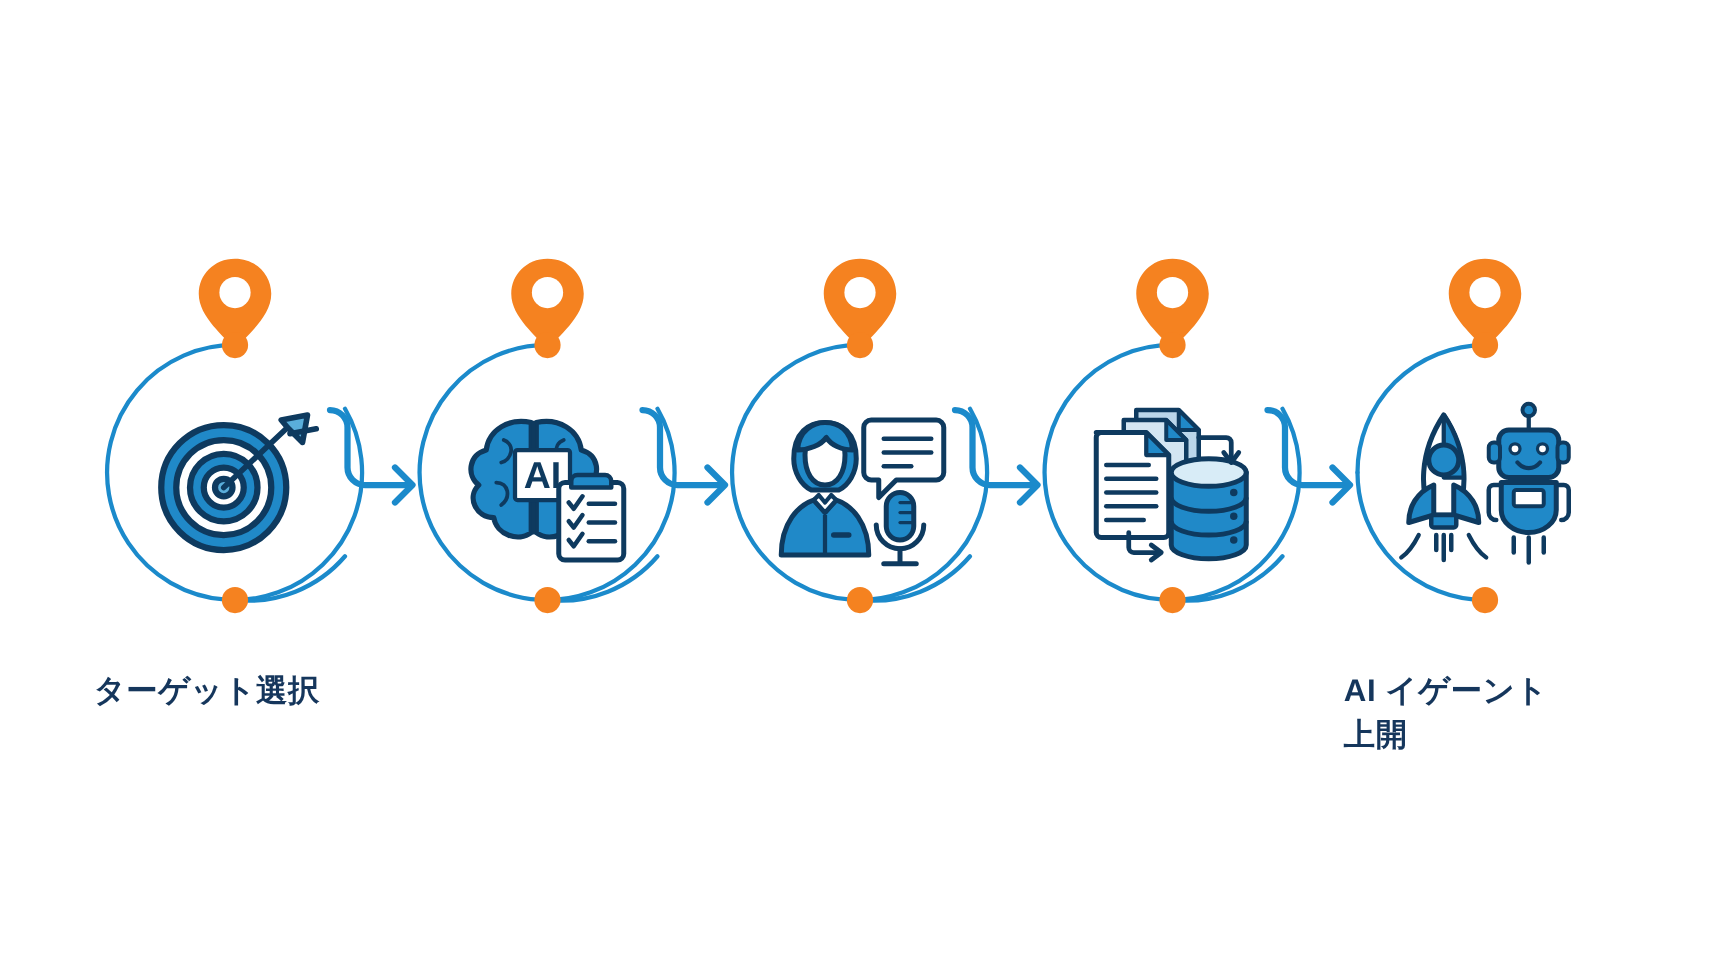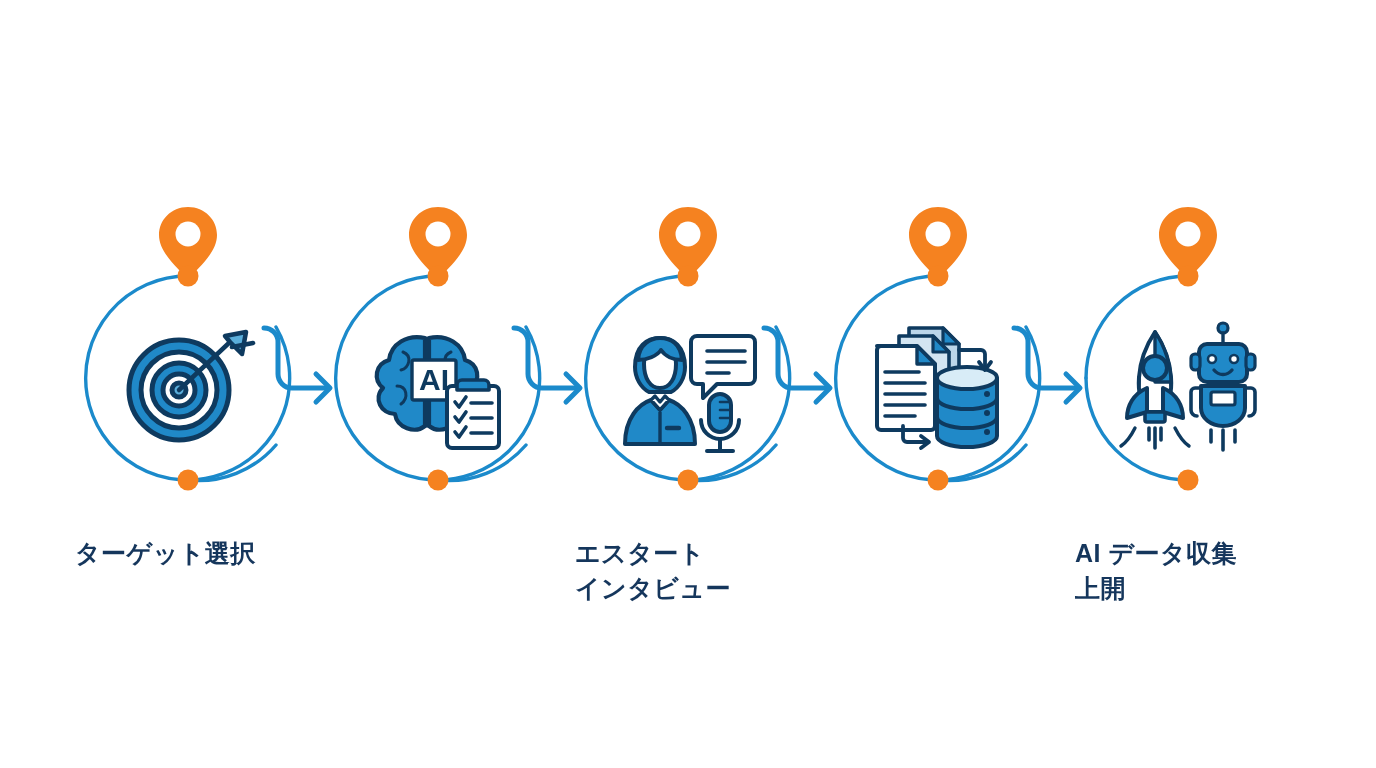--- a/index.html
+++ b/index.html
@@ -174,22 +174,20 @@
                 <line x1="107" y1="94" x2="117" y2="94"></line>
                 <line x1="107" y1="102" x2="117" y2="102"></line>
               </g>
               <path d="M88 104 A 19 19 0 0 0 126 104" fill="none" stroke="#0E3A5F" stroke-width="4" stroke-linecap="round"></path>
               <line x1="107" y1="123" x2="107" y2="134" stroke="#0E3A5F" stroke-width="4" stroke-linecap="round"></line>
               <line x1="94" y1="135" x2="120" y2="135" stroke="#0E3A5F" stroke-width="4" stroke-linecap="round"></line>
             </g>
           </svg>
         </div>
       </div>
-      <div class="label">エスタート
-インタビュー</div>
     </div>
 
     <div class="step">
       <div class="ringwrap">
         <svg width="250" height="340" viewBox="0 0 250 340">
           <path d="M125 88 A 102 102 0 1 0 213 139" fill="none" stroke="#1B8ACB" stroke-width="3.4" stroke-linecap="round"></path>
           <path d="M213 257 A 102 102 0 0 1 125 292" fill="none" stroke="#1B8ACB" stroke-width="3.4" stroke-linecap="round"></path>
           <g>
             <path d="M125 19 C108 19 96 32 96 47 C96 66 117 81 125 92 C133 81 154 66 154 47 C154 32 142 19 125 19 Z" fill="#F58220"></path>
             <circle cx="125" cy="46" r="12.5" fill="#ffffff"></circle>
@@ -285,21 +283,21 @@
               <path d="M132 72 h6 a4 4 0 0 1 4 4 v18 a6 6 0 0 1 -6 6" fill="none" stroke="#0E3A5F" stroke-width="3.6" stroke-linecap="round"></path>
               <g stroke="#0E3A5F" stroke-width="3.6" stroke-linecap="round">
                 <line x1="98" y1="114" x2="98" y2="126"></line>
                 <line x1="110" y1="114" x2="110" y2="134"></line>
                 <line x1="122" y1="114" x2="122" y2="126"></line>
               </g>
             </g>
           </svg>
         </div>
       </div>
-      <div class="label">AI データ収集
+      <div class="label">AI イゲーント
 上開</div>
     </div>
 
   </div>
 
   <div class="arrow" style="left:258px">
     <svg width="110" height="340" viewBox="0 0 110 340">
       <path d="M6 140 a14 14 0 0 1 14 14 v32 a14 14 0 0 0 14 14 h36" fill="none" stroke="#1B8ACB" stroke-width="5" stroke-linecap="round" stroke-linejoin="round"></path>
       <path d="M58 186 l14 14 l-14 14" fill="none" stroke="#1B8ACB" stroke-width="5" stroke-linecap="round" stroke-linejoin="round"></path>
     </svg>

